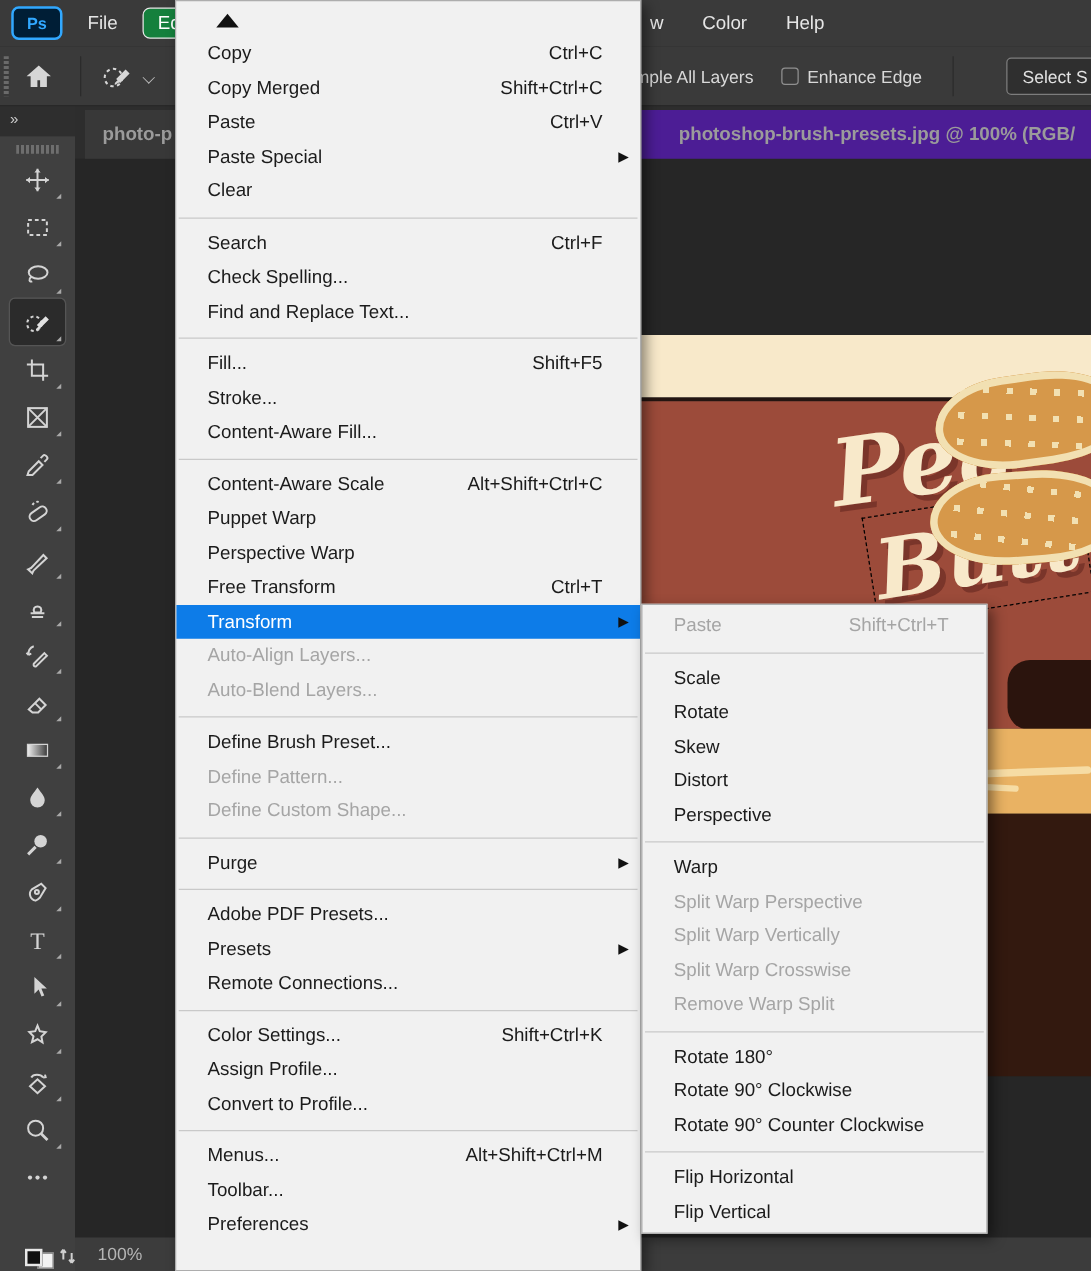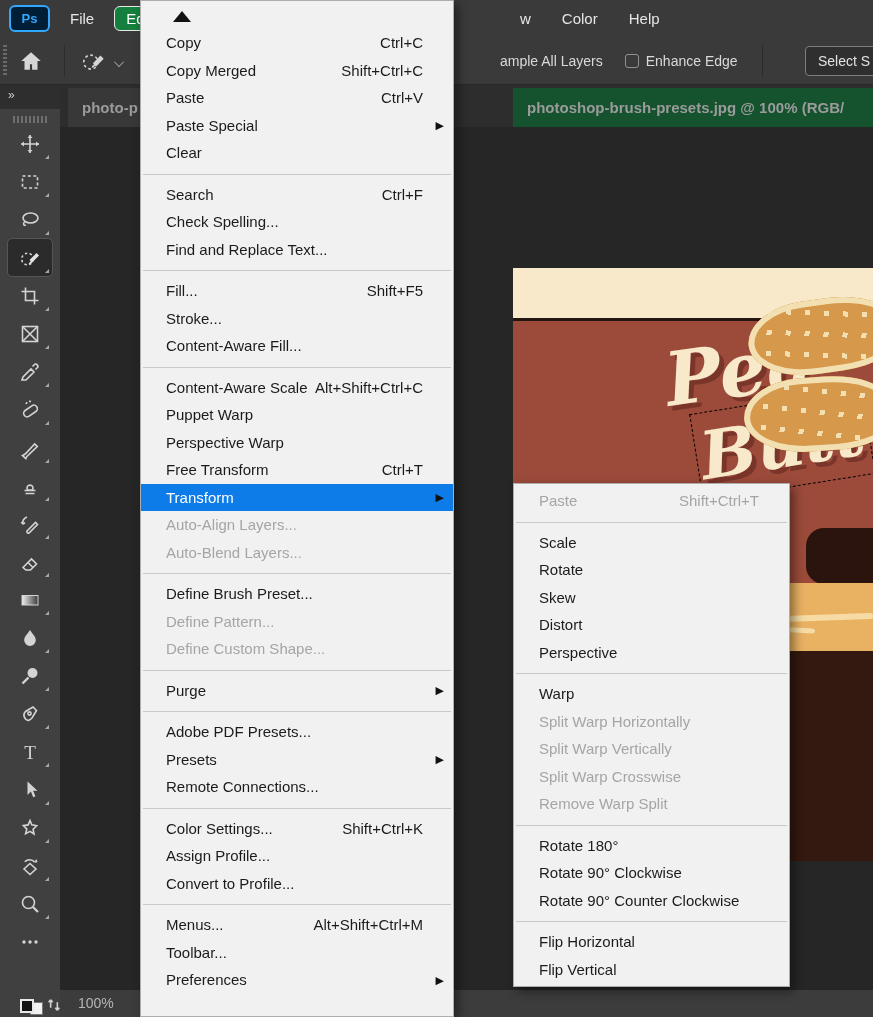--- a/index.html
+++ b/index.html
@@ -23,21 +23,21 @@
   .opt-sep { position:absolute; top:8px; width:1px; height:32px; background:#2b2b2b; }
   .tool-preset { position:absolute; left:80px; top:11px; width:30px; height:26px; color:#d6d6d6; }
   .preset-chev { position:absolute; left:114px; top:20px; width:10px; height:10px; border-right:1.6px solid #bdbdbd; border-bottom:1.6px solid #bdbdbd; transform:rotate(45deg) scale(.7); }
   .opt-right { position:absolute; left:500px; top:0; height:48px; display:flex; align-items:center; color:#d9d9d9; font-size:14px; }
   .checkbox { width:14px; height:14px; border:1px solid #909090; border-radius:3px; margin:0 7px 0 22px; background:transparent; }
   .select-btn { position:absolute; left:805px; top:9px; height:30px; width:90px; border:1px solid #7d7d7d; border-radius:4px; background:#2f2f2f; color:#e2e2e2; font-size:14px; display:flex; align-items:center; padding-left:12px; }
   .vline-sep { width:1px; height:32px; background:#2b2b2b; margin-left:24px; }
   
   .tabbar { position:absolute; left:60px; top:85px; width:813px; height:42px; background:#2d2d2d; z-index:1; }
   .tab1 { position:absolute; left:8px; top:3px; height:39px; background:#383838; color:#9b9b9b; font-weight:bold; font-size:15px; display:flex; align-items:center; padding:0 14px; width:160px; }
-  .tab2 { position:absolute; left:453px; top:3px; right:0; height:39px; background:#14532d; color:#9b9b9b; font-weight:bold; font-size:15px; display:flex; align-items:center; padding-left:14px; white-space:nowrap; overflow:hidden; }
+  .tab2 { position:absolute; left:453px; top:3px; right:0; height:39px; background:#4c1d95; color:#9b9b9b; font-weight:bold; font-size:15px; display:flex; align-items:center; padding-left:30px; white-space:nowrap; overflow:hidden; }
   
   .collapse-strip { position:absolute; left:0; top:85px; width:60px; height:24px; background:#2e2e2e; color:#c9c9c9; font-size:12px; letter-spacing:1px; padding:3px 0 0 8px; z-index:2; }
   .toolbar { position:absolute; left:0; top:109px; width:60px; height:908px; background:#404040; z-index:2; }
   .grip-h { margin:7px auto 2px; width:34px; height:7px;
     background:repeating-linear-gradient(to right,#6e6e6e 0 2px,transparent 2px 4px); }
   .tool { position:relative; width:44px; height:37px; margin:1px auto 0; display:flex; align-items:center; justify-content:center; color:#d4d4d4; border-radius:4px; }
   .tool.active { background:#2b2b2b; outline:1px solid #555; }
   .tool::after { content:""; position:absolute; right:3px; bottom:3px; border-left:4px solid transparent; border-bottom:4px solid #a9a9a9; }
   .tool.noflyout::after { display:none; }
   .swatches { position:absolute; left:0; bottom:2px; width:60px; height:30px; }
@@ -64,21 +64,21 @@
       repeating-linear-gradient(100deg,#d3913f 0 14px, transparent 14px 19px);
       opacity:.9; }
   .peanut .rim { position:absolute; inset:0; border:6px solid #f2e0b2; border-radius:inherit; }
   .pn1 { left:248px; top:172px; transform:rotate(-8deg); }
   .pn2 { left:244px; top:250px; transform:rotate(-4deg); }
   
   .statusbar { position:absolute; left:0px; top:990px; width:873px; height:27px; background:#3c3c3c; z-index:1; color:#b5b5b5; font-size:14px; }
   .zoom-val { position:absolute; left:78px; top:5px; }
   
   .menu { position:absolute; background:#f1f1f1; border:1px solid #adadad; box-shadow:4px 4px 10px rgba(0,0,0,.45); z-index:10; overflow:hidden; }
-  .edit-menu { left:140px; top:0; width:314px; height:1017px; padding-top:4px; }
+  .edit-menu { left:140px; top:0; width:373px; height:1017px; padding-top:4px; }
   .submenu { left:513px; top:483px; width:277px; padding:3px 0; z-index:11; }
   .scrollup { height:24px; position:relative; }
   .scrollup::before { content:""; position:absolute; left:32px; top:6px; border-left:9px solid transparent; border-right:9px solid transparent; border-bottom:11px solid #111; }
   .mi { position:relative; height:27.5px; display:flex; align-items:center; padding:0 30px 0 25px; font-size:15px; color:#1b1b1b; white-space:nowrap; }
   .mi .sc { margin-left:auto; color:#1b1b1b; }
   .mi.dis, .mi.dis .sc { color:#a5a5a5; }
   .mi .arr { position:absolute; right:9px; top:50%; transform:translateY(-50%); font-size:11px; color:#111; }
   .mi.hl { background:#0d7ce8; color:#fff;align-items:center; }
   .msep { height:14px; position:relative; }
   .msep::before { content:""; position:absolute; left:2px; right:2px; top:7px; height:1px; background:#c9c9c9; }
@@ -446,21 +446,21 @@
           <span>Distort</span>
         </div>
         <div class="mi">
           <span>Perspective</span>
         </div>
         <div class="msep"></div>
         <div class="mi">
           <span>Warp</span>
         </div>
         <div class="mi dis">
-          <span>Split Warp Horizontally</span>
+          <span>Split Warp Perspective</span>
         </div>
         <div class="mi dis">
           <span>Split Warp Vertically</span>
         </div>
         <div class="mi dis">
           <span>Split Warp Crosswise</span>
         </div>
         <div class="mi dis">
           <span>Remove Warp Split</span>
         </div>

